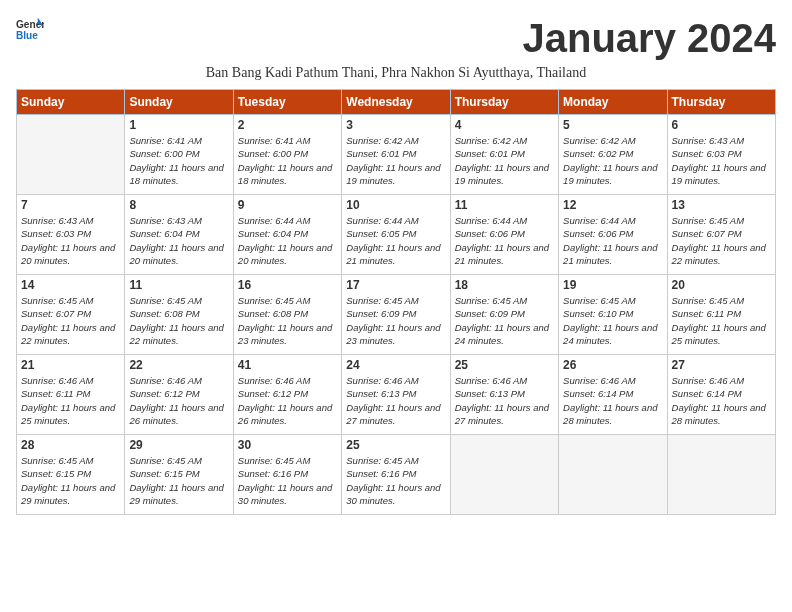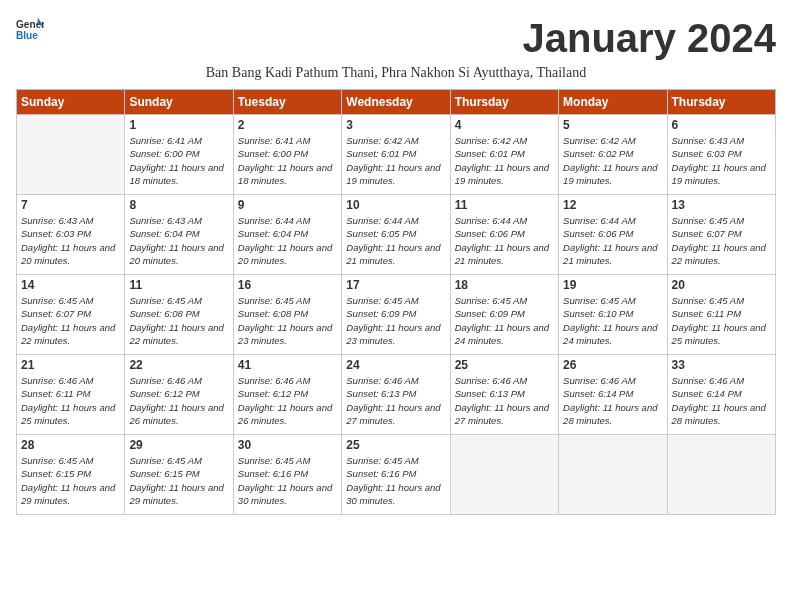--- a/index.html
+++ b/index.html
@@ -210,21 +210,21 @@
         </td>
         <td>
           <div class="day-number">25</div>
           <div class="day-info">Sunrise: 6:46 AM<br>Sunset: 6:13 PM<br>Daylight: 11 hours and 27 minutes.</div>
         </td>
         <td>
           <div class="day-number">26</div>
           <div class="day-info">Sunrise: 6:46 AM<br>Sunset: 6:14 PM<br>Daylight: 11 hours and 28 minutes.</div>
         </td>
         <td>
-          <div class="day-number">33</div>
+          <div class="day-number">27</div>
           <div class="day-info">Sunrise: 6:46 AM<br>Sunset: 6:14 PM<br>Daylight: 11 hours and 28 minutes.</div>
         </td>
       </tr>
       <tr>
         <td>
           <div class="day-number">28</div>
           <div class="day-info">Sunrise: 6:45 AM<br>Sunset: 6:15 PM<br>Daylight: 11 hours and 29 minutes.</div>
         </td>
         <td>
           <div class="day-number">29</div>

